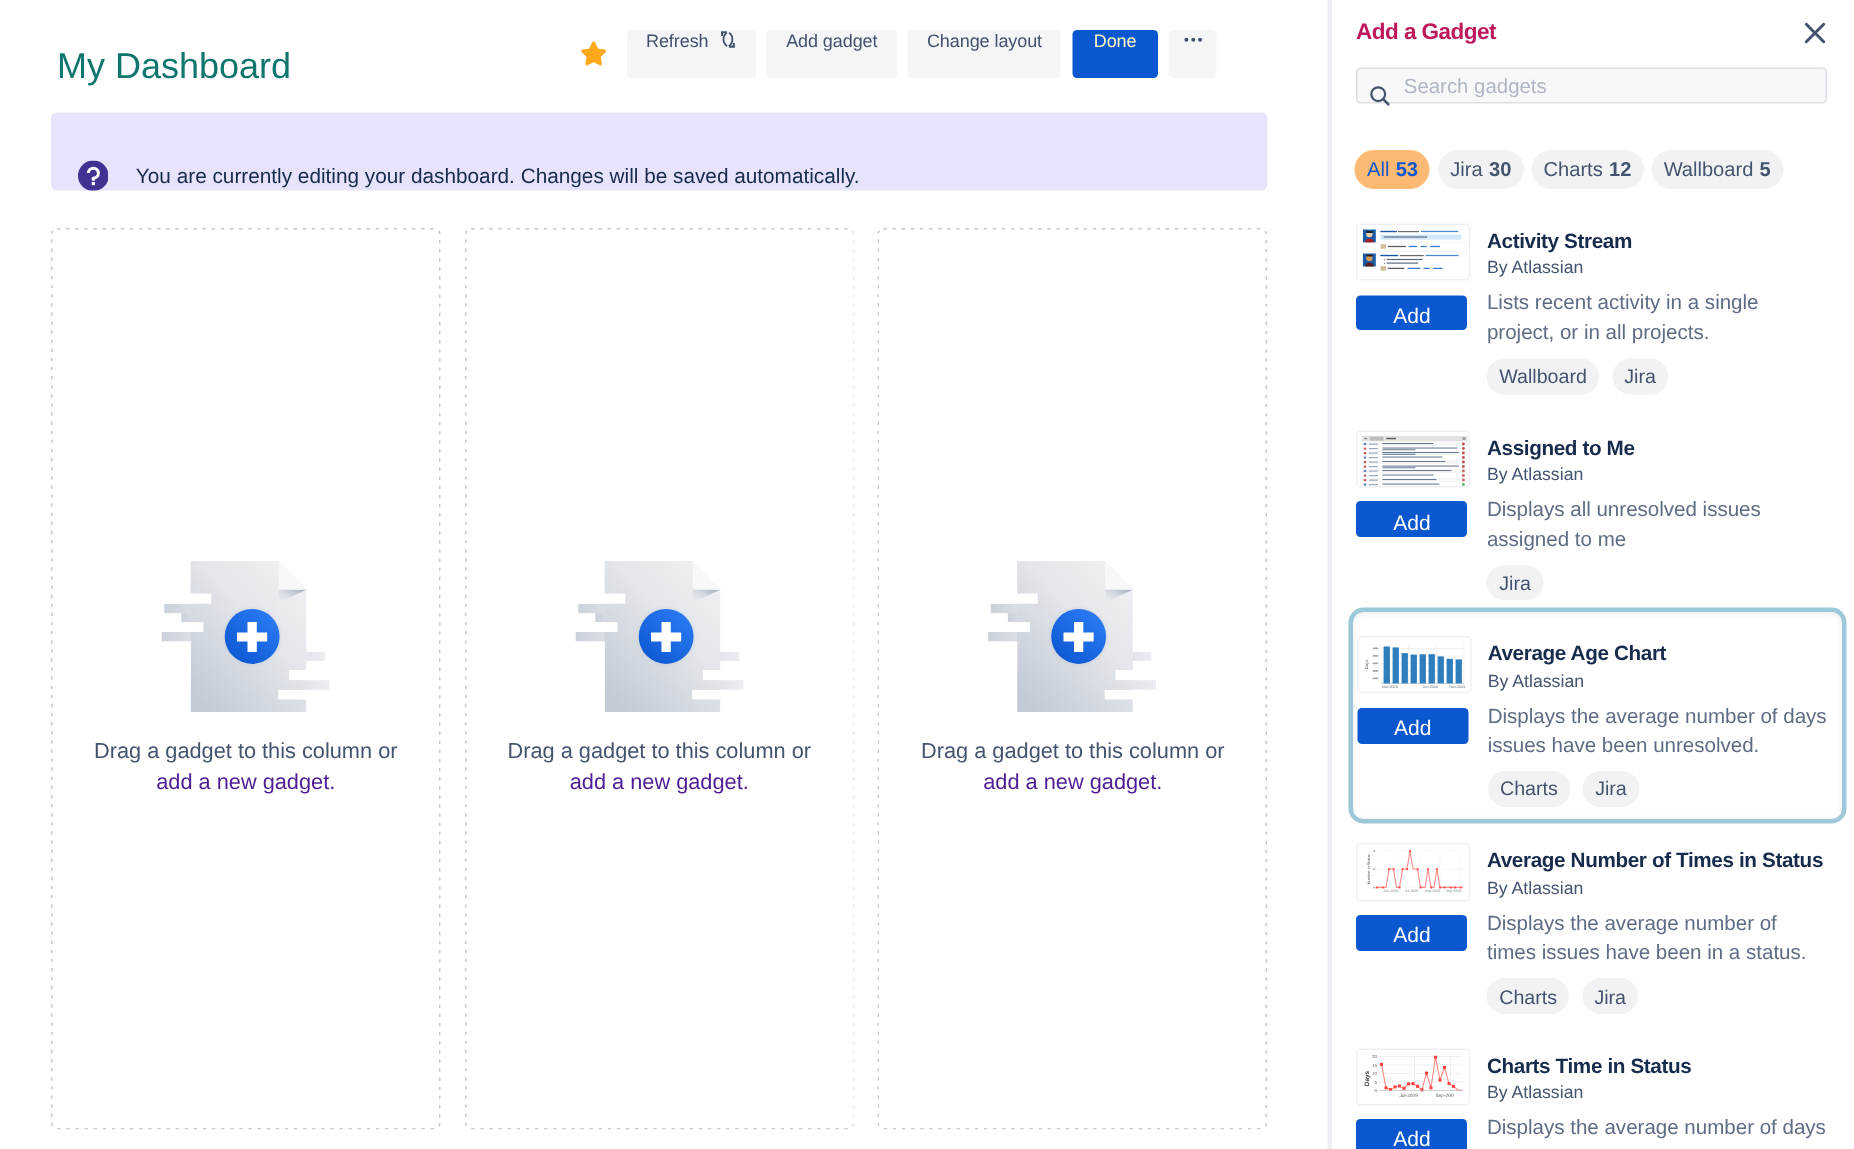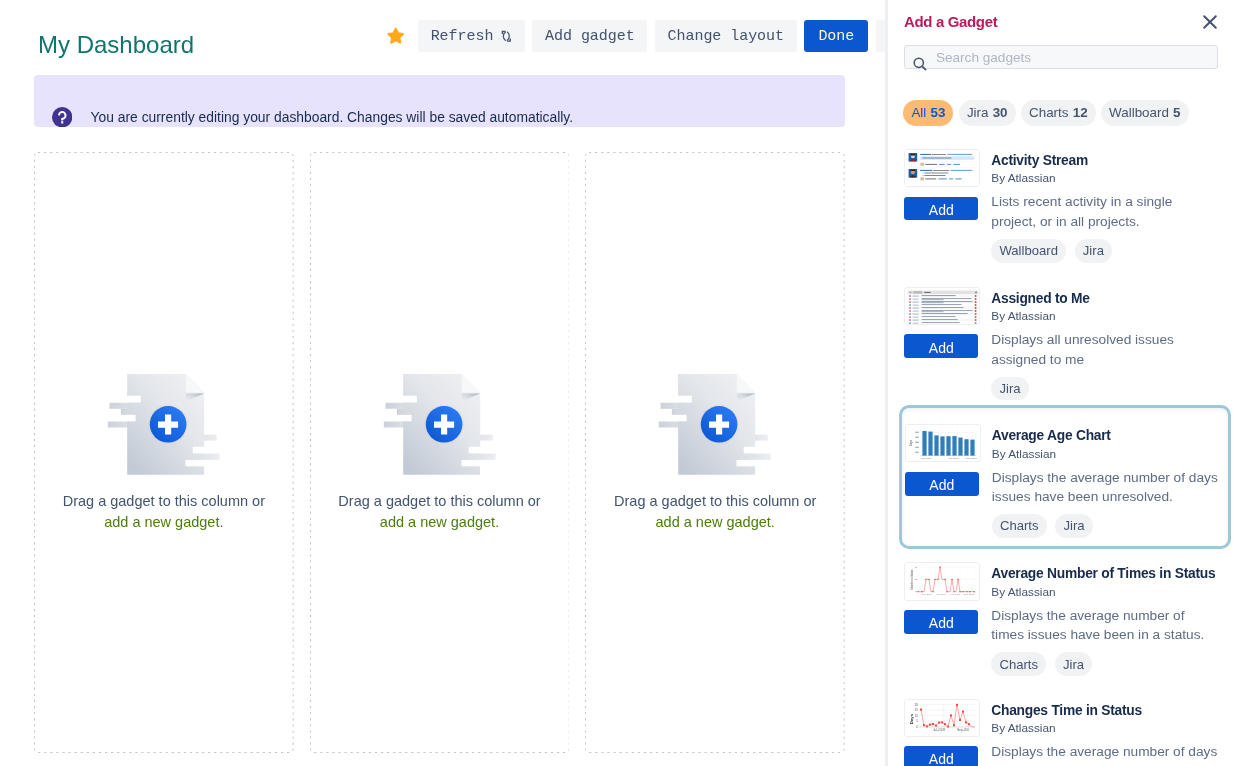--- a/index.html
+++ b/index.html
@@ -10,36 +10,36 @@
     background:#FFFFFF; color:#172B4D;
   }
   .app { display:flex; width:1236px; height:766px; }
 
   
   .dash { width:885px; height:766px; position:relative; overflow:hidden; flex:0 0 885px;}
   .dash-header { display:flex; align-items:center; height:72px; padding:0 0 0 38px; position:relative; }
   .dash-title { font-size:24px; font-weight:400; color:#0f766e; line-height:28px; margin-top:17px;}
   .hdr-actions { display:flex; align-items:center; gap:7.6px; position:absolute; left:379.5px; top:20px; }
   .btn { height:32px; border:none; background:#F4F5F7; border-radius:3px; color:#42526E;
-         font-size:15px; font-family:Liberation Mono, monospace; padding:0 12.7px; display:inline-flex; align-items:center;
+         font-size:12px; font-family:Liberation Sans, sans-serif; padding:0 12.7px; display:inline-flex; 
          gap:6.2px; cursor:pointer; white-space:nowrap; letter-spacing:-0.05px;}
   .btn.primary { background:#0B57D0; color:#fef9c3; font-weight:400; padding:0 14.2px;}
   .btn.more { padding:0; width:32px; justify-content:center; }
   .star-btn { background:none; border:none; padding:0; margin-right:5.1px; margin-left:6.3px; cursor:pointer; display:flex; align-items:center;}
 
   .banner { position:absolute; left:34px; top:75px; width:811px; height:52px; background:#E7E3FC; border-radius:4px;
             display:flex; align-items:flex-end; padding:0 18px; }
   .banner-text { font-size:13.85px; color:#172B4D; margin-left:18.2px; line-height:20px; margin-top:1.5px;}
 
   .cols { position:absolute; left:34px; top:152px; width:811px; display:flex; gap:16px; }
   .col { flex:1; height:601px; position:relative; }
   .col-border { position:absolute; left:0; top:0; width:100%; height:100%; pointer-events:none;}
   .col-empty { position:absolute; left:0; right:0; top:220px; text-align:center; }
   .empty-text { font-size:14.5px; color:#44546F; line-height:20.5px; margin-top:15px;}
-  .empty-link { color:#4d7c0f; text-decoration:none; cursor:pointer; }
+  .empty-link { color:#4c1d95; text-decoration:none; cursor:pointer; }
 
   
   .sidebar { width:351px; flex:0 0 351px; border-left:3px solid #EDEFF2; height:766px; position:relative; background:#fff;
              overflow:hidden;}
   .sb-head { position:absolute; left:16.0px; top:10px; width:318px; height:24px; display:flex; align-items:center;}
   .sb-title { font-size:15px; font-weight:700; color:#be185d; letter-spacing:-0.35px; line-height:20px;}
   .sb-close { position:absolute; right:-2px; top:-2.5px; cursor:pointer; display:flex; align-items:center; justify-content:center;
               width:28px; height:28px; }
   .search-wrap { position:absolute; left:15.6px; top:45px; width:314px; height:38px; }
   .search-box { width:314px; height:24px; border:1px solid #DCDFE4; background:#F7F8F9; border-radius:3px;
@@ -649,20 +649,20 @@
    <line x1="14" y1="27.0" x2="70" y2="27.0" stroke="#BBB" stroke-width="0.4"></line>
    <g fill="#5A5A5A" font-size="3.2" font-family="Liberation Sans">
      <text x="28" y="31.4">Jul-2009</text>
                   <text x="52" y="31.4">Sep-200</text>
    </g>
  </svg>
             </div>
             <button class="g-add">Add</button>
           </div>
           <div class="g-right">
-            <div class="g-name">Changes Time in Status</div>
+            <div class="g-name">Charts Time in Status</div>
             <div class="g-author">By Atlassian</div>
             <div class="g-desc">Displays the average number of days issues have been in a status.</div>
           </div>
         </div>
       </div>
   </div>
 </div>
 
 </body></html>

